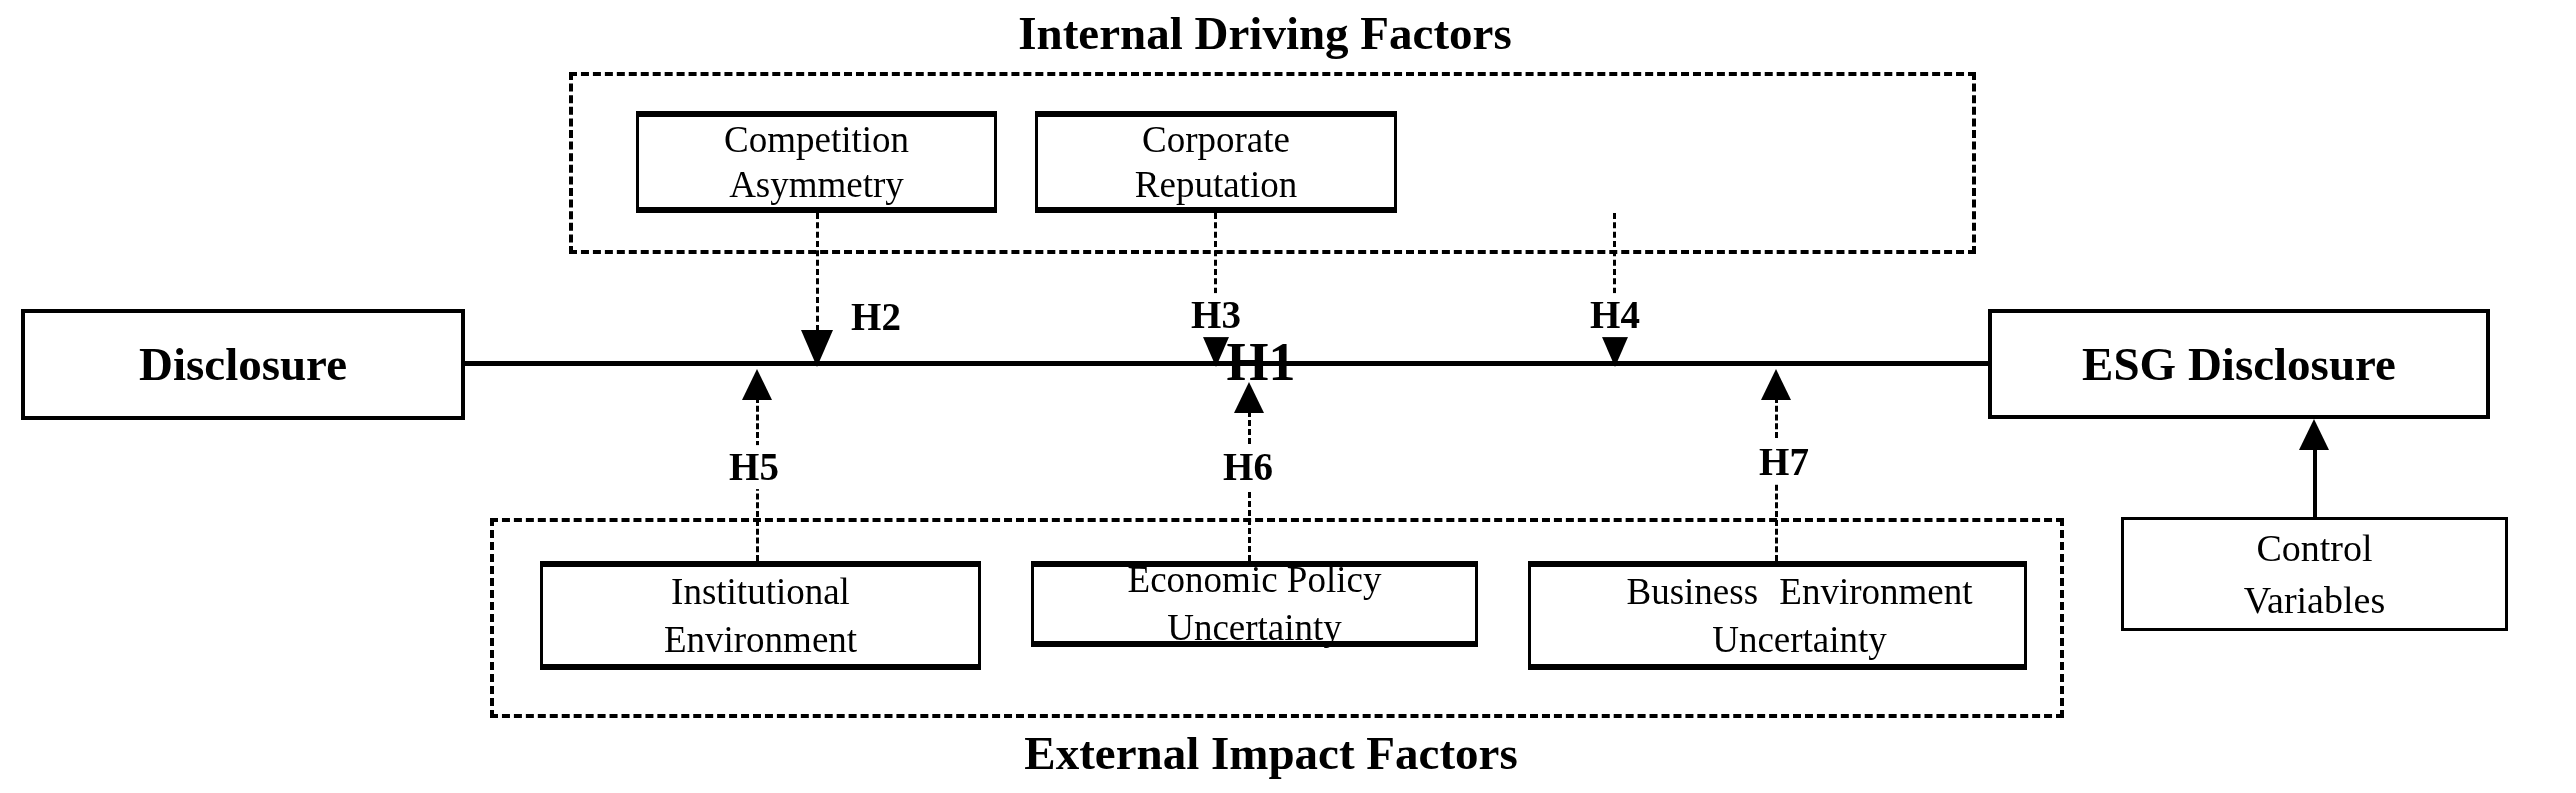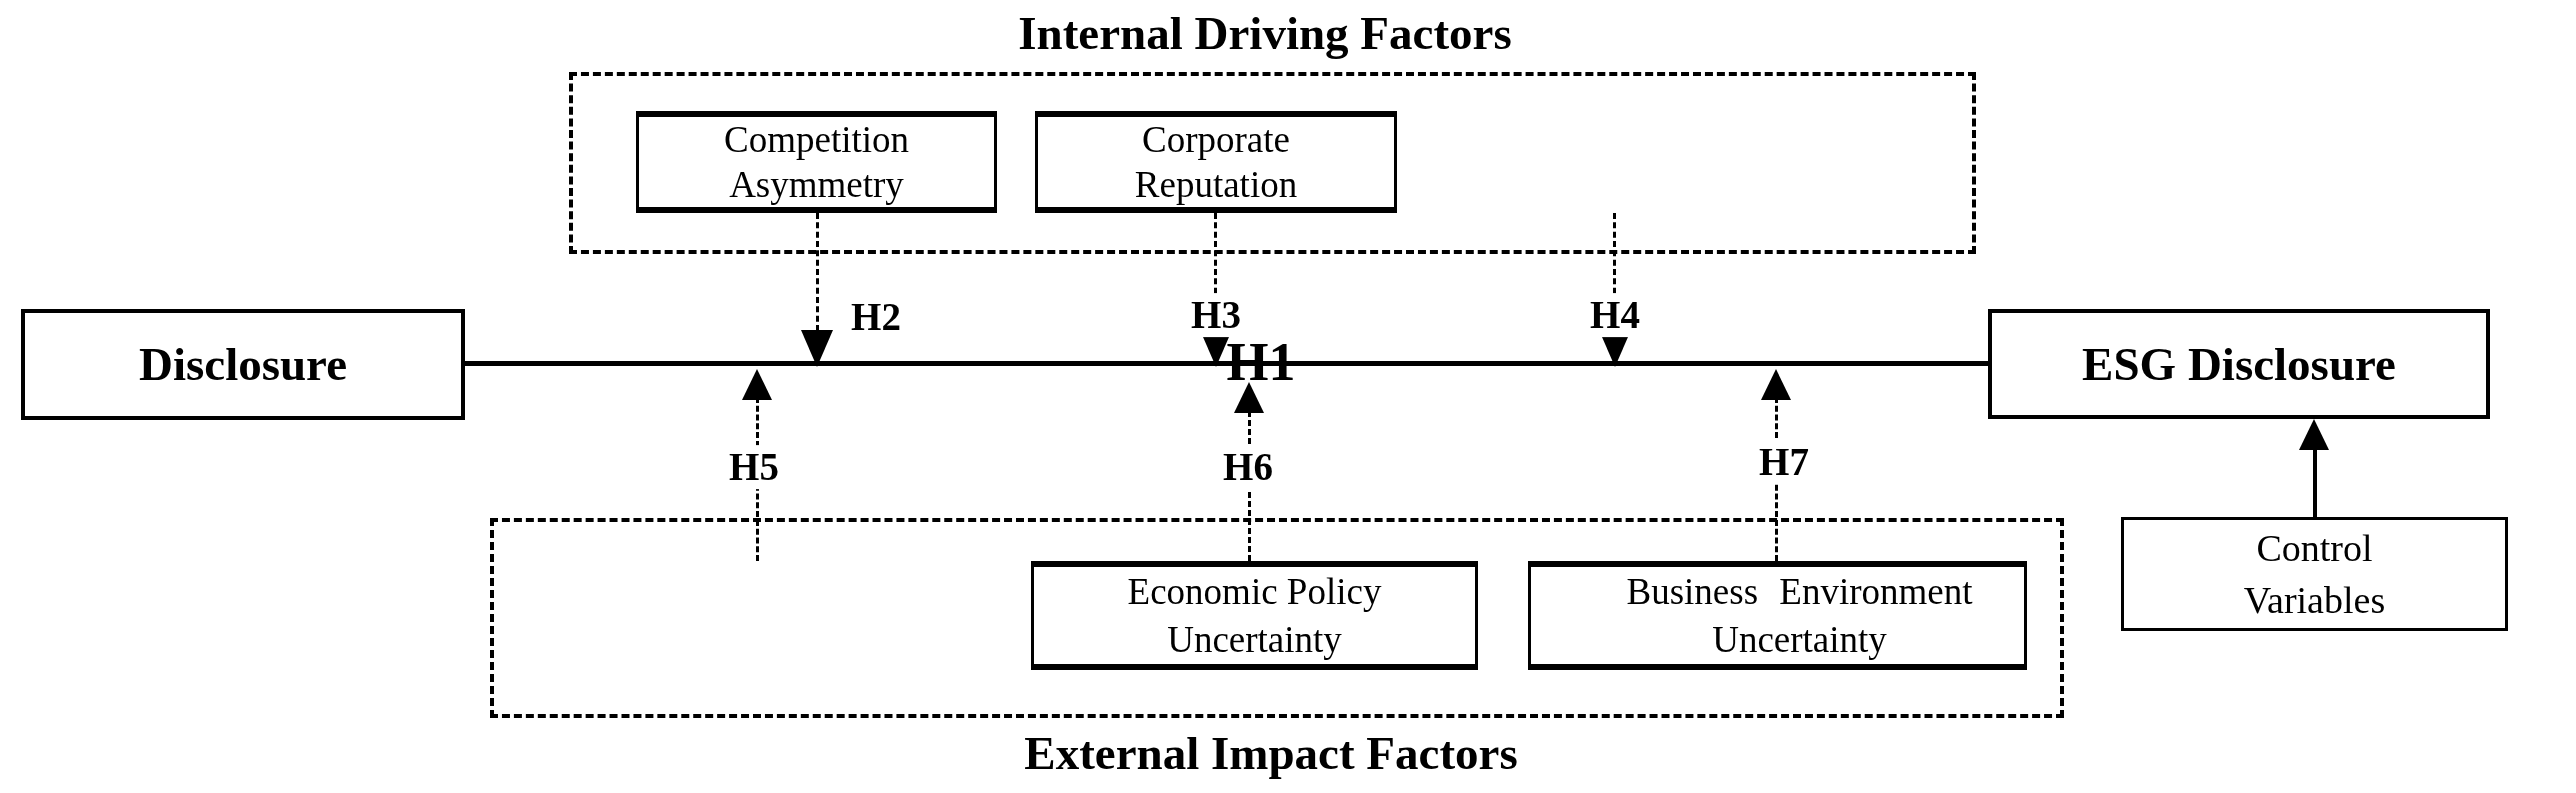--- a/index.html
+++ b/index.html
@@ -65,21 +65,25 @@
 
   <div class="box" style="left:636px;top:111px;width:361px;height:102px;">
     <div class="ln">Competition</div>
     <div class="ln">Asymmetry</div>
   </div>
   <div class="box" style="left:1035px;top:111px;width:362px;height:102px;">
     <div class="ln">Corporate</div>
     <div class="ln">Reputation</div>
   </div>
 
-  <div class="box factor-bottom" style="left:1031px;top:561px;width:447px;height:109px;">
+  <div class="box factor-bottom" style="left:540px;top:561px;width:441px;height:109px;">
+    <div class="ln">Institutional</div>
+    <div class="ln">Environment</div>
+  </div>
+  <div class="box factor-bottom" style="left:1031px;top:561px;width:447px;height:86px;">
     <div class="ln">Economic Policy</div>
     <div class="ln">Uncertainty</div>
   </div>
   <div class="box factor-bottom" style="left:1528px;top:561px;width:499px;height:109px;padding-left:44px;">
     <div class="ln wide-words">Business Environment</div>
     <div class="ln">Uncertainty</div>
   </div>
 
   <div class="box control" style="left:2121px;top:517px;width:387px;height:114px;">
     <div class="ln">Control</div>

